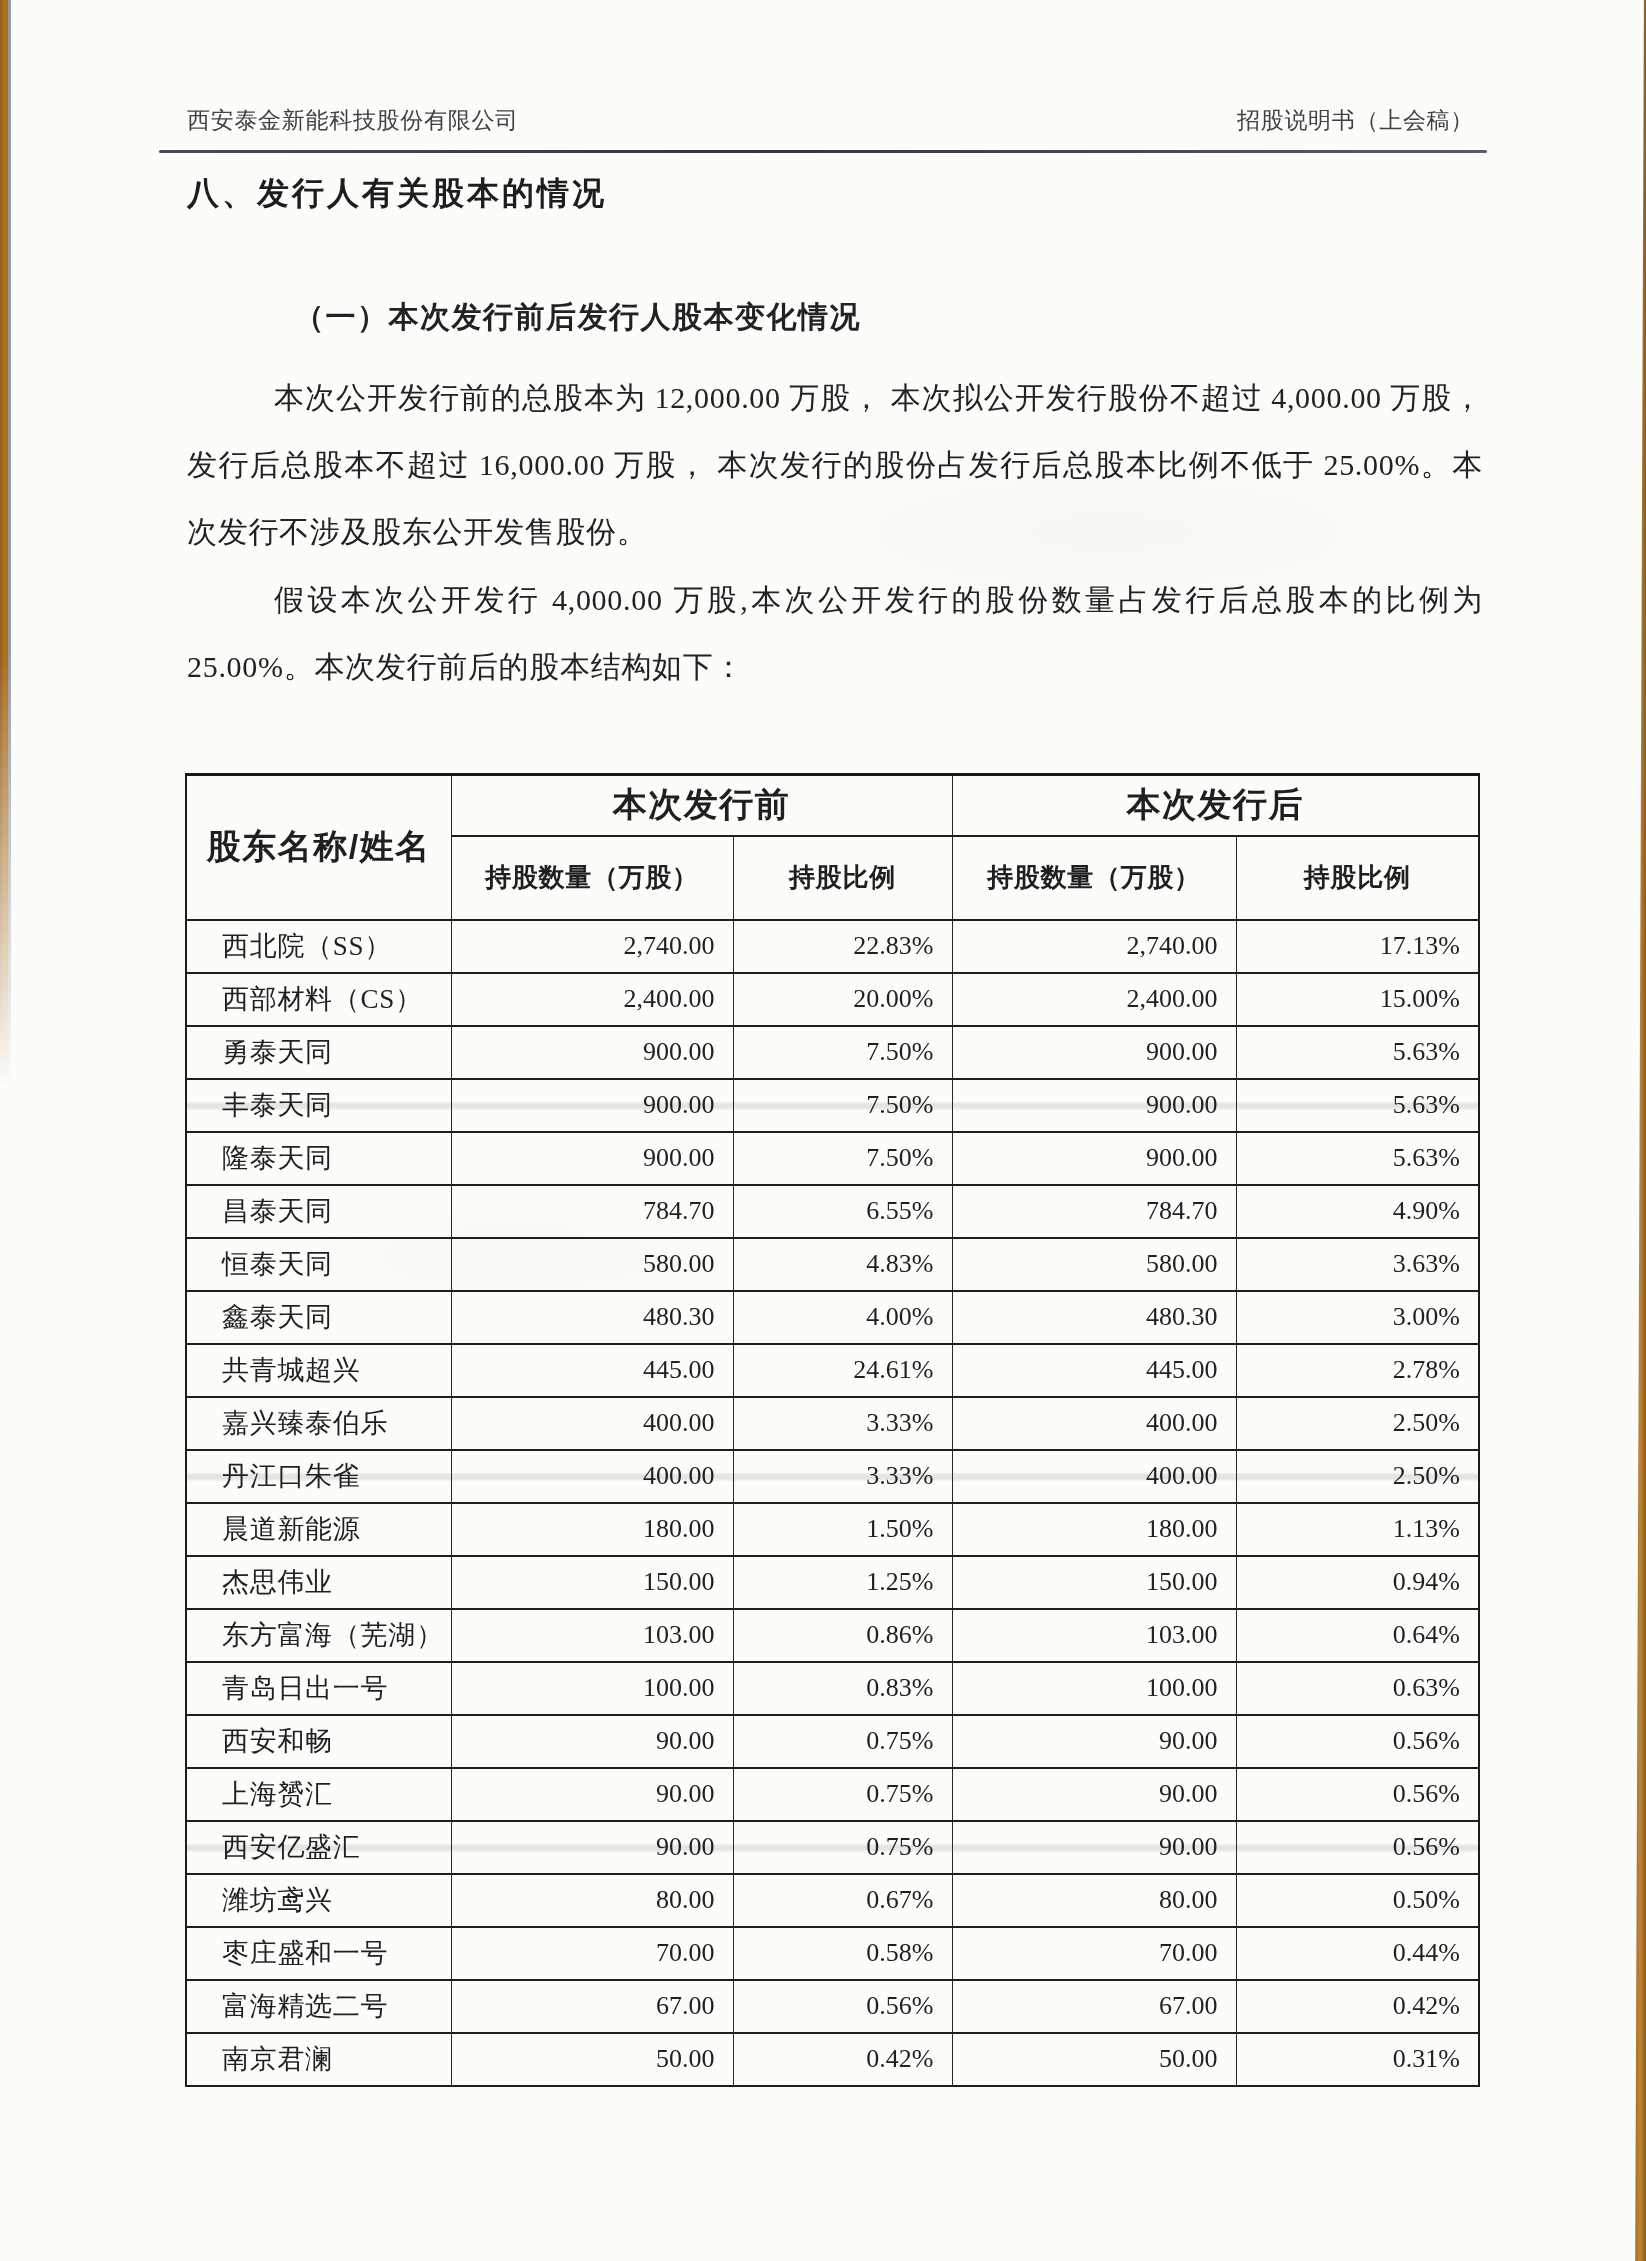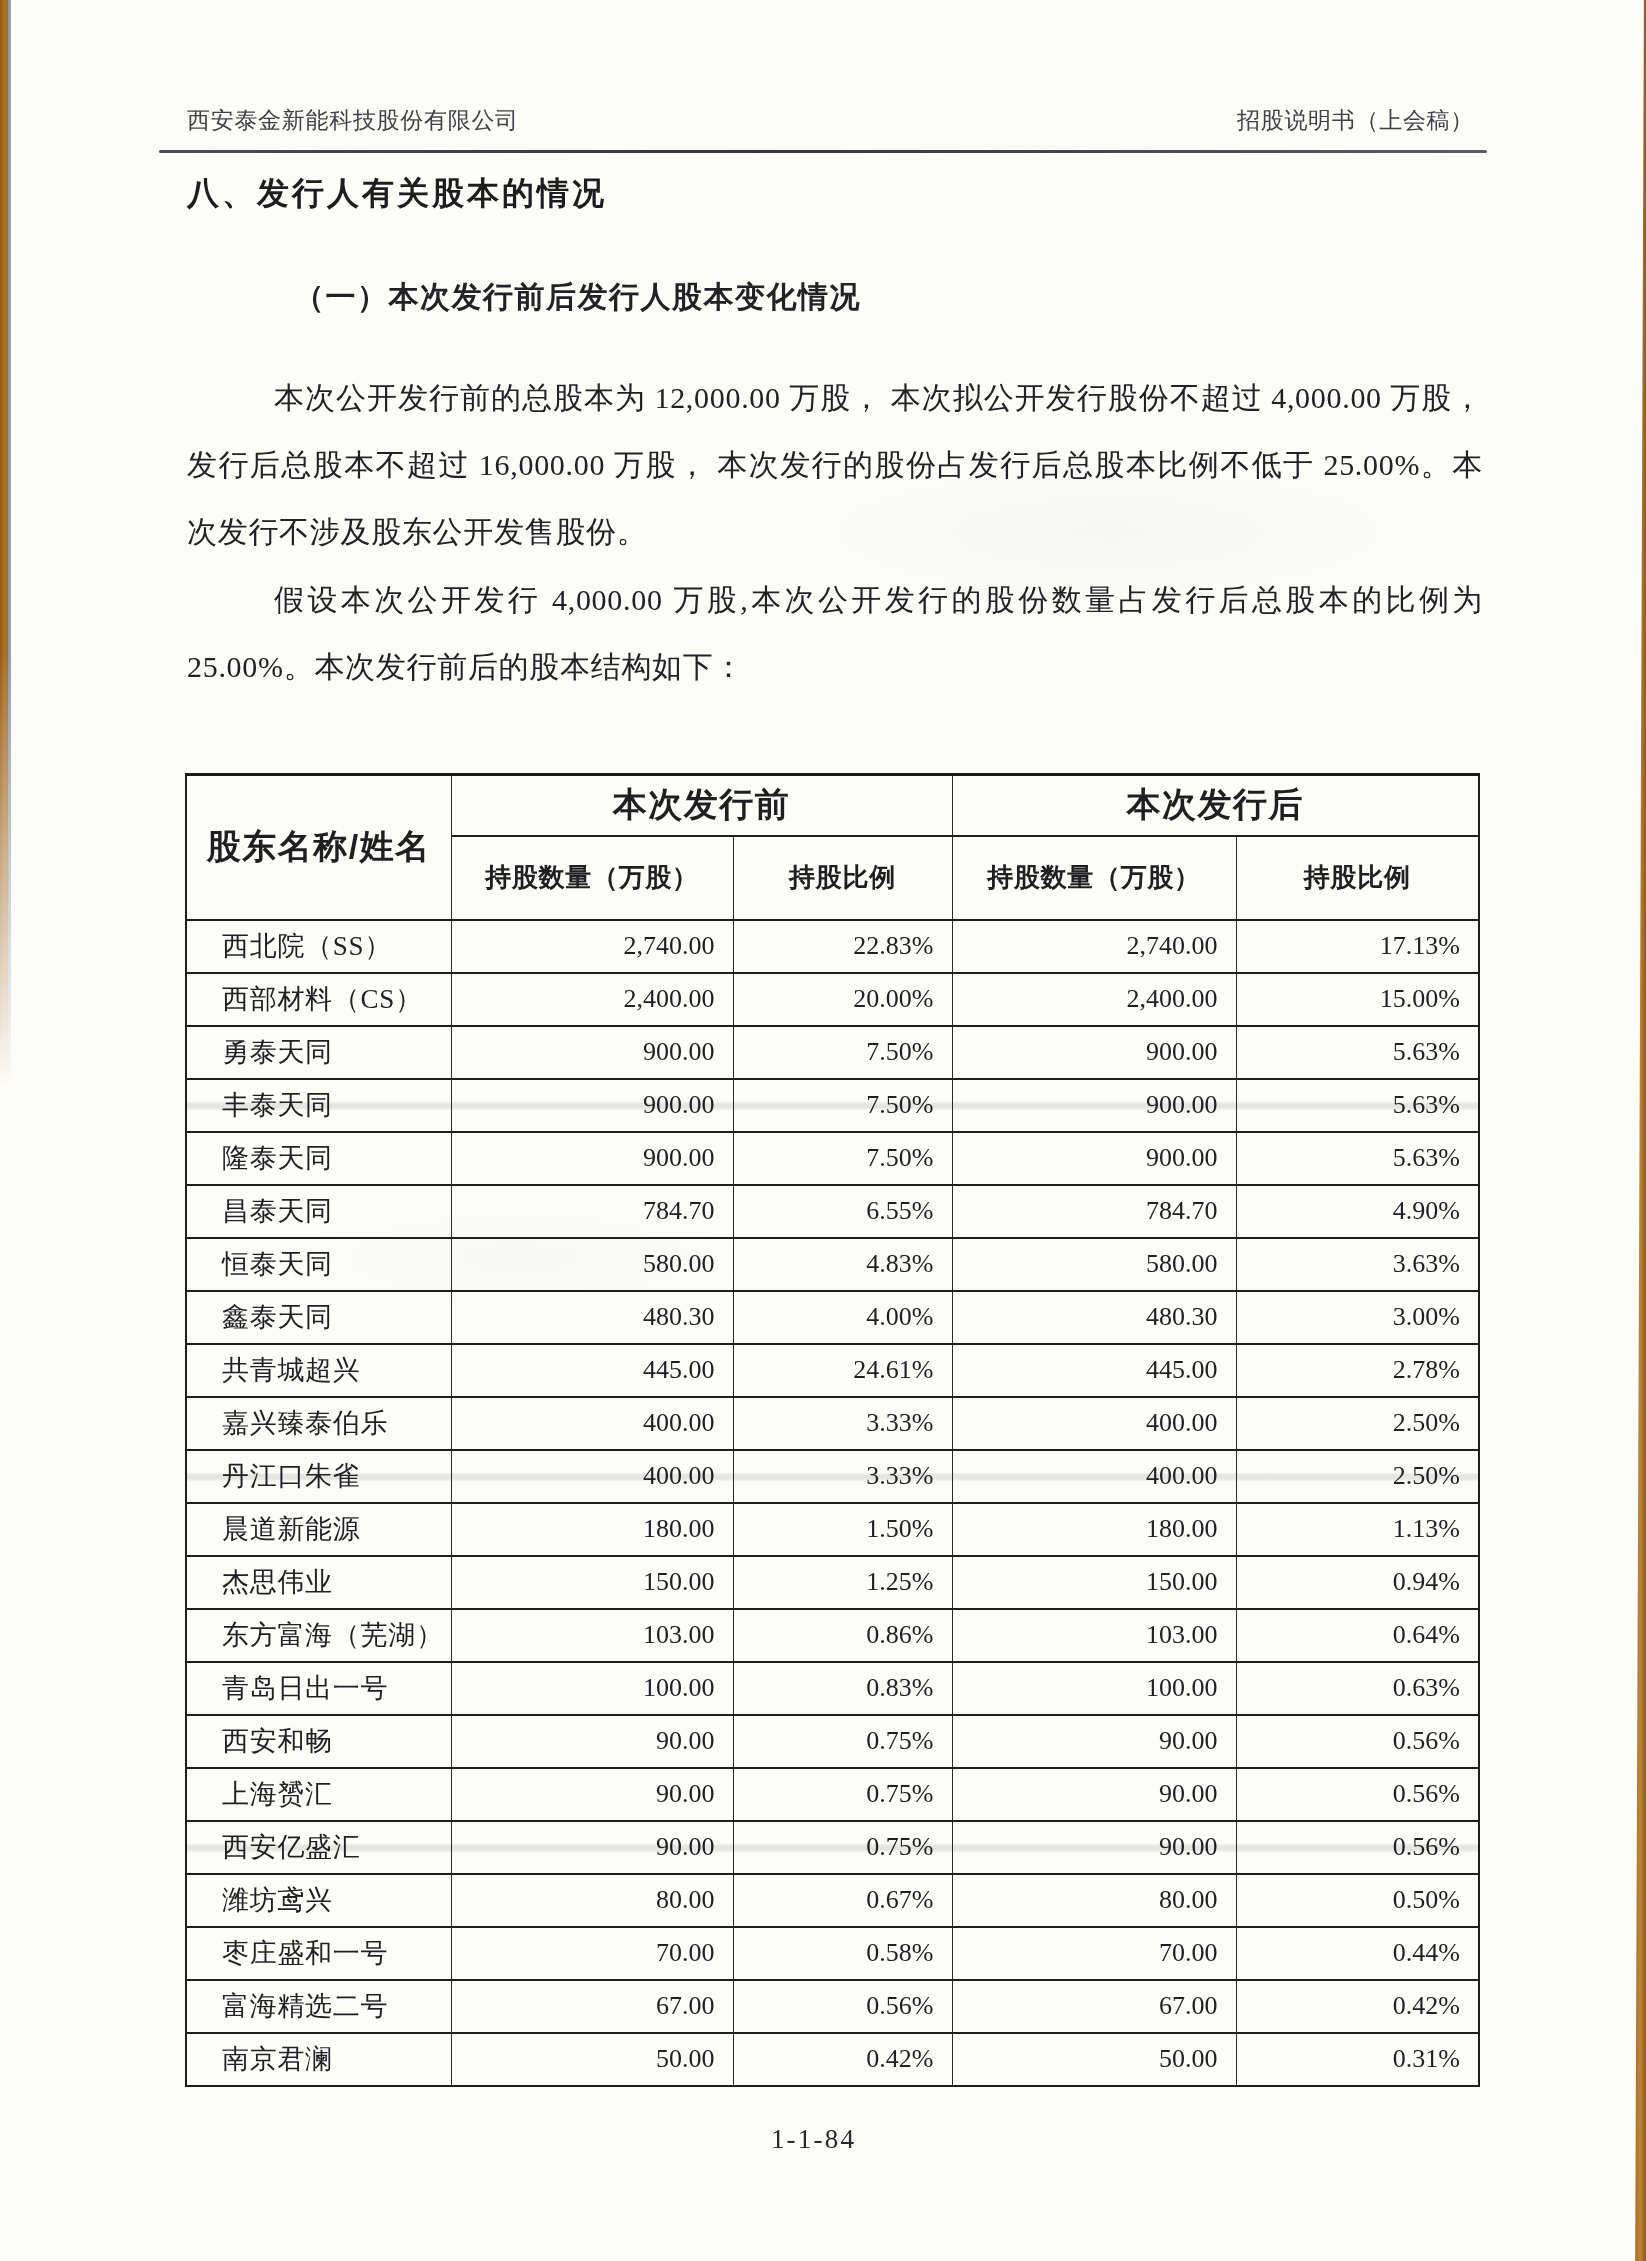--- a/index.html
+++ b/index.html
@@ -39,21 +39,21 @@
     background:linear-gradient(90deg,#4a4e54,#33373c 45%,#5a5e64);
     border-radius:2.2px;
   }
   
   .title{
     position:absolute;left:187px;top:172px;
     font-family:"Liberation Sans", sans-serif;
     font-weight:700;font-size:32px;letter-spacing:3px;color:#1d1d20;
   }
   .subtitle{
-    position:absolute;left:294px;top:277px;
+    position:absolute;left:294px;top:297px;
     font-family:"Liberation Sans", sans-serif;
     font-weight:700;font-size:30px;letter-spacing:1.5px;color:#222226;
   }
   
   .para{
     position:absolute;left:187px;width:1296px;
     font-size:30px;line-height:67px;
     text-align:justify;text-indent:87px;
     color:#222226;letter-spacing:0.7px;
     margin:0;
@@ -289,16 +289,15 @@
         <tr>
           <td class="name">南京君澜</td>
           <td class="num">50.00</td>
           <td class="num">0.42%</td>
           <td class="num">50.00</td>
           <td class="num">0.31%</td>
         </tr>
       </tbody>
   </table>
 
-  <div class="footer">1-1-84</div>
 
 </div>
 
 
 </body></html>

